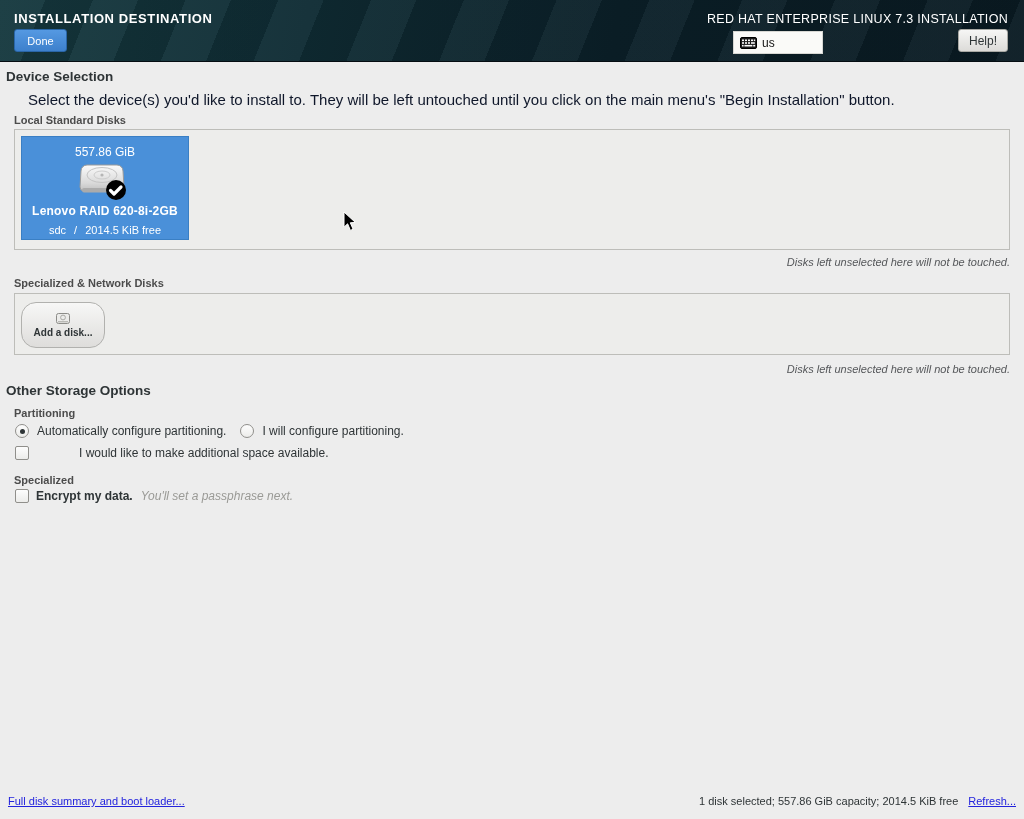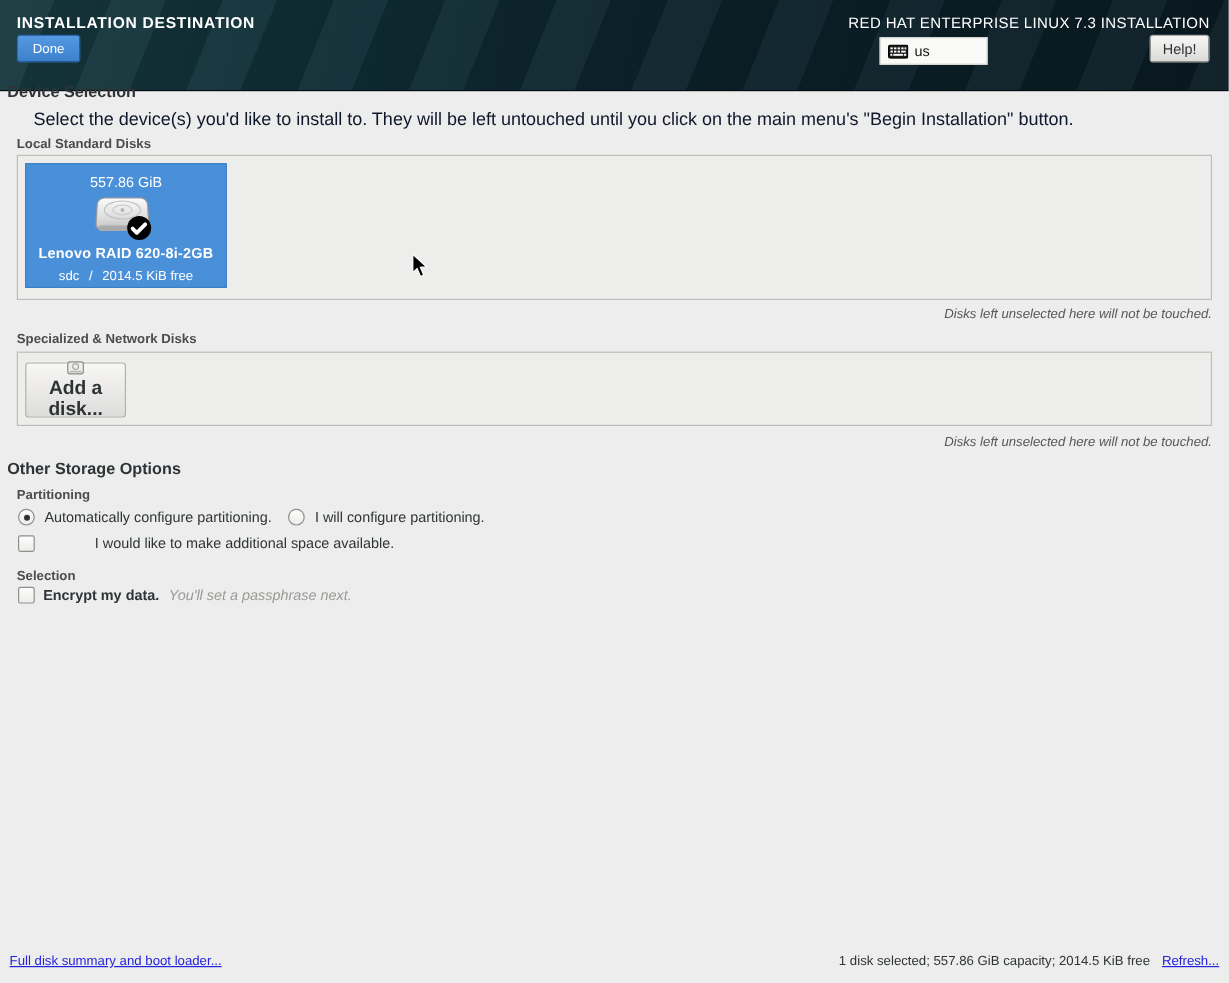--- a/index.html
+++ b/index.html
@@ -8,21 +8,21 @@
     font-family:"Liberation Sans", sans-serif;
     background:#ededed;
     color:#2e3436;
     position:relative;
     overflow:hidden;
   }
   .screen { position:absolute; inset:0; width:1024px; height:819px; }
 
   
   .header {
-    position:absolute; top:0; left:0; width:1024px; height:76px;
+    position:absolute; top:0; left:0; width:1024px; height:62px;
     background:
       repeating-linear-gradient(112deg,
         rgba(255,255,255,0.035) 0px, rgba(255,255,255,0.035) 42px,
         rgba(0,0,0,0.10) 42px, rgba(0,0,0,0.10) 86px),
       linear-gradient(100deg, #16393f 0%, #0f2c34 30%, #0b2029 60%, #0a1b23 100%);
     border-bottom:1px solid #050d12;
   }
   .hdr-title {
     position:absolute; left:14px; top:11px;
     color:#ffffff; font-size:13px; font-weight:bold; letter-spacing:0.6px;
@@ -80,22 +80,22 @@
   .disk-dev .sep { margin:0 8px; }
 
   .note {
     position:absolute; right:14px;
     font-size:11px; font-style:italic; color:#55575a;
   }
 
   .btn-add-disk {
     position:absolute; left:6px; top:8px; width:84px; height:46px;
     background:linear-gradient(#f7f7f6, #dedddb);
-    border:1px solid #b1b1ae; border-radius:3px;
-    font-family:inherit; font-size:16px; font-weight:bold; color:#2e3436;
+    border:1px solid #b1b1ae; border-radius:15px;
+    font-family:inherit; font-size:10px; font-weight:bold; color:#2e3436;
     display:flex; flex-direction:column; align-items:center; justify-content:center; gap:2px;
     cursor:pointer;
   }
 
   
   .opt-row { position:absolute; display:flex; align-items:center; font-size:12px; color:#2e3436; }
   .radio {
     width:14px; height:14px; border-radius:50%;
     border:1px solid #908f8b; background:linear-gradient(#fdfdfd,#ececea);
     position:relative; flex:0 0 auto; cursor:pointer;
@@ -221,21 +221,21 @@
     <span class="opt-label">Automatically configure partitioning.</span>
     <span class="radio" style="margin-left:14px;" role="radio" aria-checked="false"></span>
     <span class="opt-label">I will configure partitioning.</span>
   </div>
 
   <div class="opt-row" style="left:15px; top:446px;gap:42px;">
     <span class="checkbox" role="checkbox" aria-checked="false"></span>
     <span class="opt-label">I would like to make additional space available.</span>
   </div>
 
-  <div class="h-sub" style="left:14px; top:474px;">Selection</div>
+  <div class="h-sub" style="left:14px; top:474px;">Specialized</div>
 
   <div class="opt-row" style="left:15px; top:489px;">
     <span class="checkbox" role="checkbox" aria-checked="false"></span>
     <span class="opt-label" style="font-weight:bold; margin-left:7px;">Encrypt my data.</span>
     <span class="hint">You'll set a passphrase next.</span>
   </div>
 
   <a class="link footer-left">Full disk summary and boot loader...</a>
 
   <div class="footer-right">

